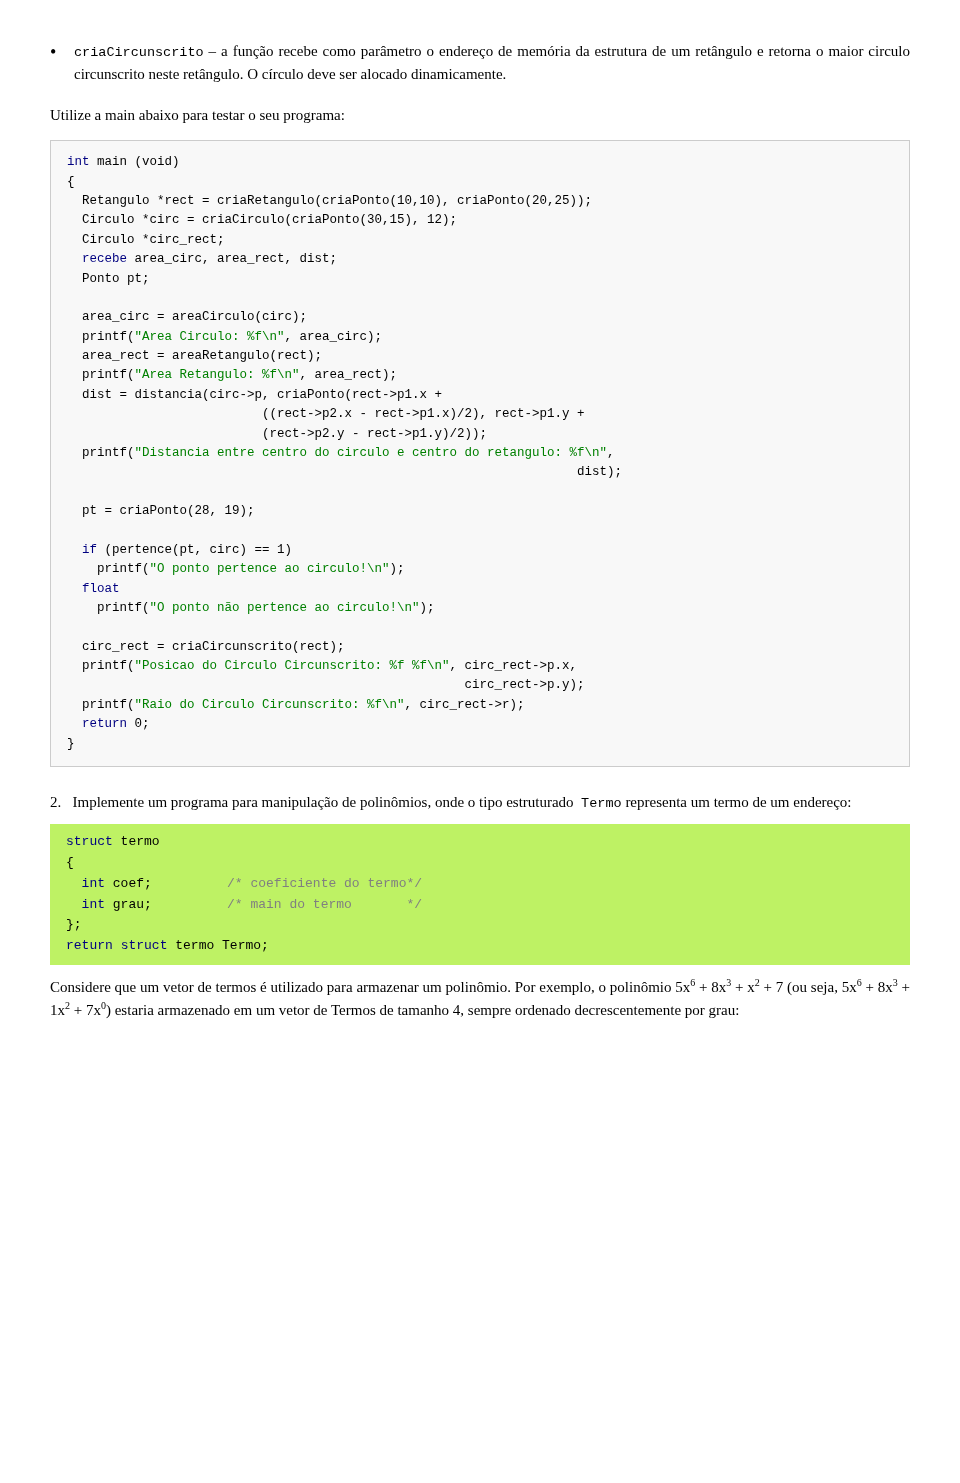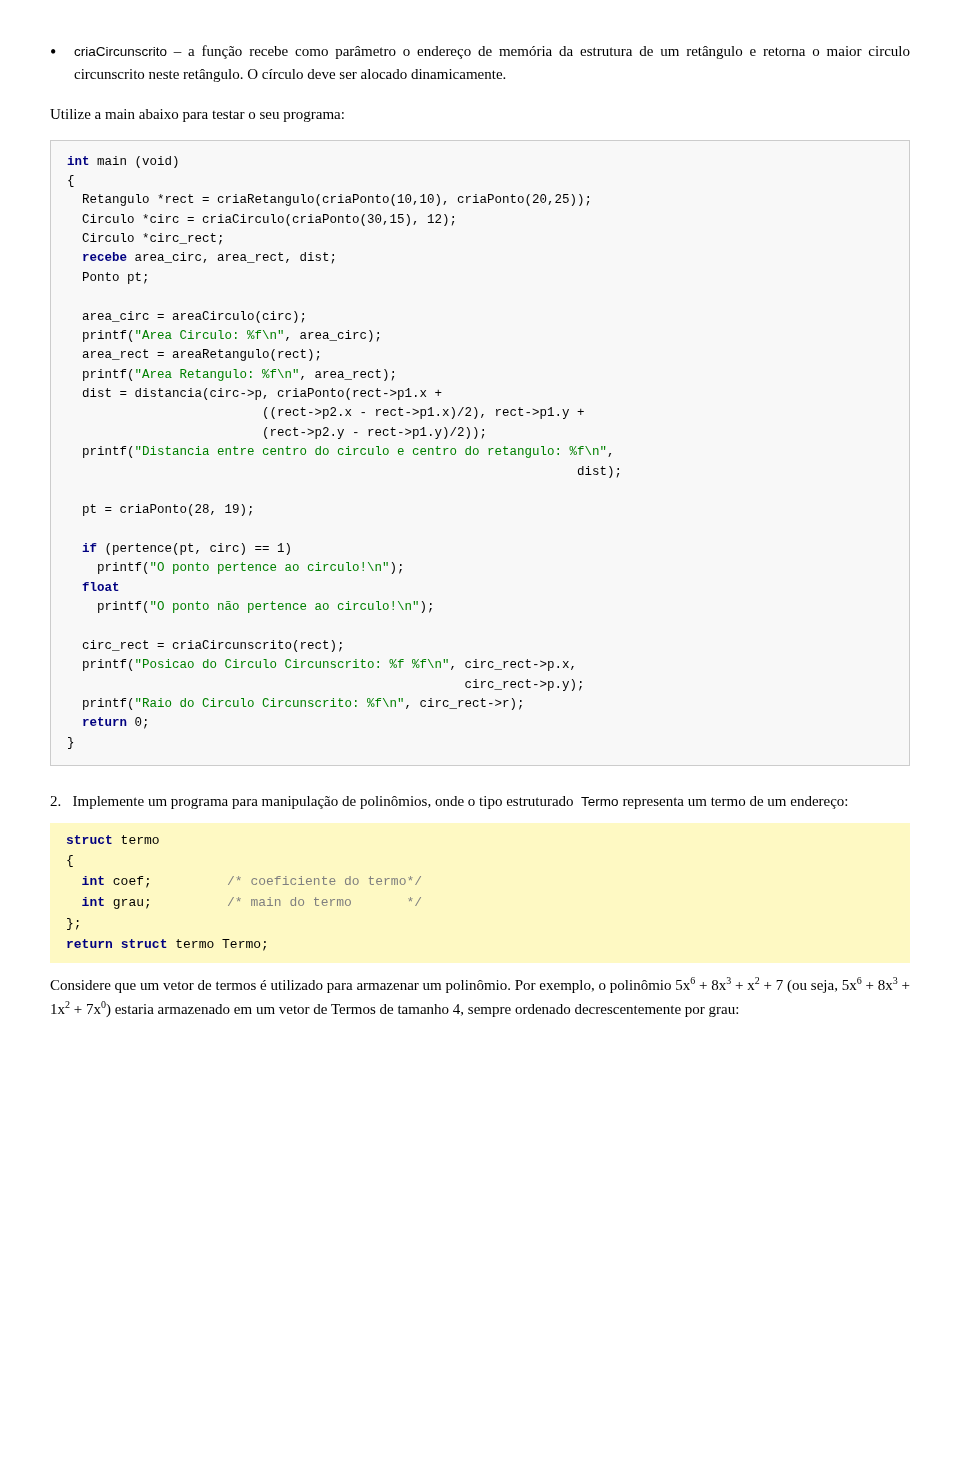--- a/index.html
+++ b/index.html
@@ -20,46 +20,46 @@
     }
     .bullet-dot {
       min-width: 24px;
       font-size: 18px;
       line-height: 1.4;
     }
     .bullet-text {
       flex: 1;
       text-align: justify;
     }
-    .code-keyword { color: #000080; font-weight: bold; }
+    .code-keyword { color: #000080; font-weight: normal; }
     .code-string { color: #008000; }
     .code-comment { color: #808080; margin-left: 44px; }
     .inline-code {
-      font-family: Liberation Sans, sans-serif;
+      font-family: Liberation Mono, monospace;
       font-size: 13.5px;
     }
     .code-block {
       font-family: 'Courier New', Courier, monospace;
       font-size: 12.5px;
       background: #f8f8f8;
       border: 1px solid #cccccc;
       padding: 12px 16px;
       margin: 14px 0 24px 0;
       line-height: 1.55;
       white-space: pre;
       overflow-x: auto;
     }
     p {
       text-align: justify;
       margin-bottom: 10px;
     }
     .struct-block {
       font-family: 'Courier New', Courier, monospace;
       font-size: 13px;
-      background: #fef9c3;
+      background: #bef264;
       padding: 8px 0 8px 16px;
       margin: 10px 0;
       line-height: 1.6;
       white-space: pre;
     }
     sup {
       font-size: 10px;
       vertical-align: super;
     }
   </style>

